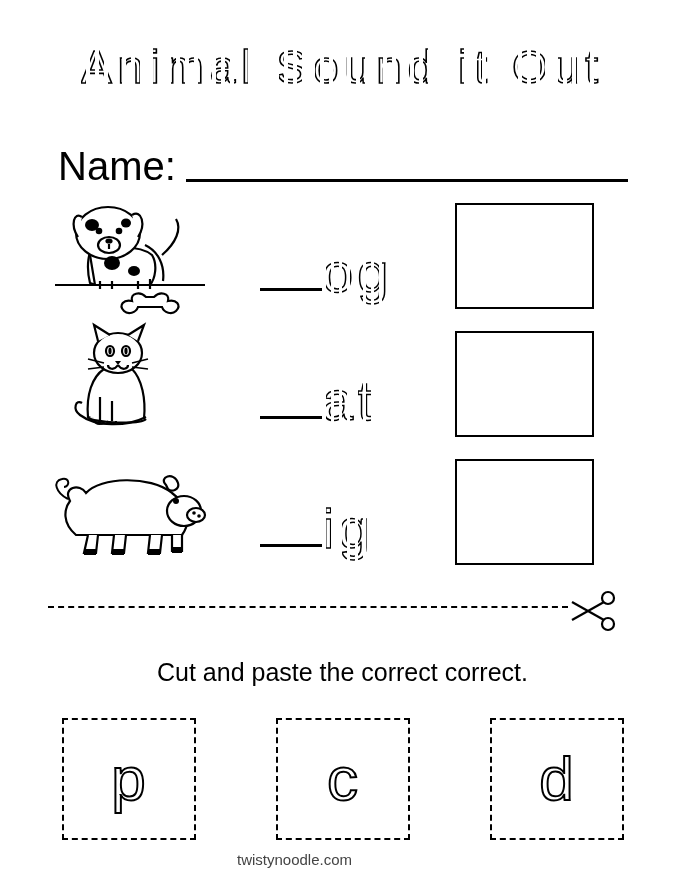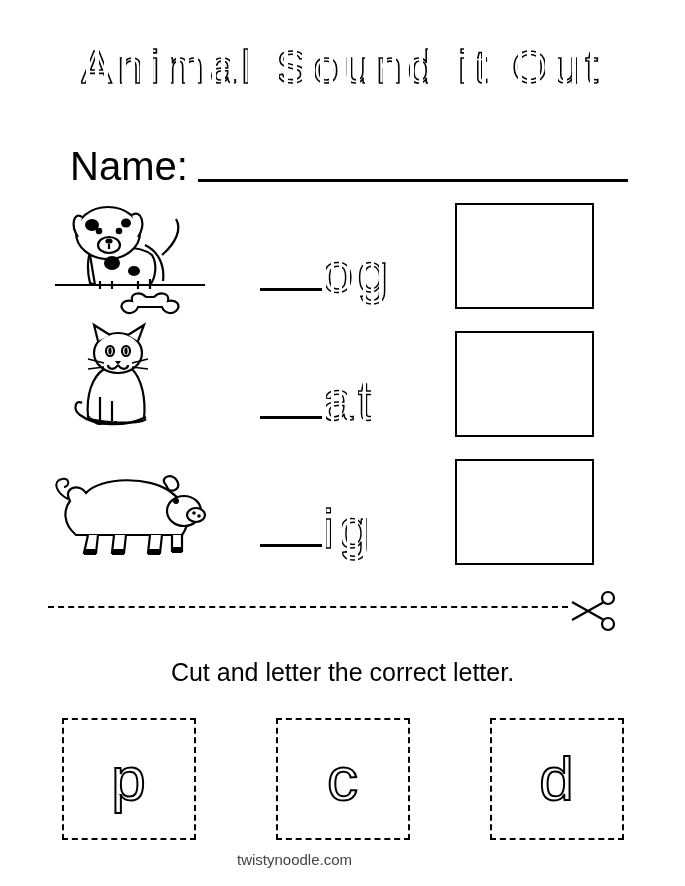--- a/index.html
+++ b/index.html
@@ -61,21 +61,20 @@
     height: 60px;
     display: flex;
     align-items: flex-end;
   }
   .name-label {
     font-size: 40px;
     font-family: "Liberation Sans", sans-serif;
     color: #000;
     line-height: 1;
     padding-bottom: 2px;
-    margin-left: 12px;
   }
   .name-line {
     flex: 1;
     border-bottom: 3px solid #000;
     margin-left: 10px;
     margin-bottom: 6px;
     height: 1px;
   }
 
   
@@ -349,21 +348,21 @@
 <div class="cutline"></div>
 <div class="scissors">
   <svg width="60" height="50" viewBox="0 0 60 50" fill="none" stroke="#000" stroke-width="2.2">
     <circle cx="46" cy="12" r="6"></circle>
     <circle cx="46" cy="38" r="6"></circle>
     <path d="M42 16 L10 34"></path>
     <path d="M42 34 L10 16"></path>
   </svg>
 </div>
 
-<div class="instruction">Cut and letter the correct letter.</div>
+<div class="instruction">Cut and paste the correct correct.</div>
 
 <div class="cutouts">
   <div class="cutout">
     <span class="glyph">p</span>
   </div>
   <div class="cutout">
     <span class="glyph">c</span>
   </div>
   <div class="cutout">
     <span class="glyph">d</span>

